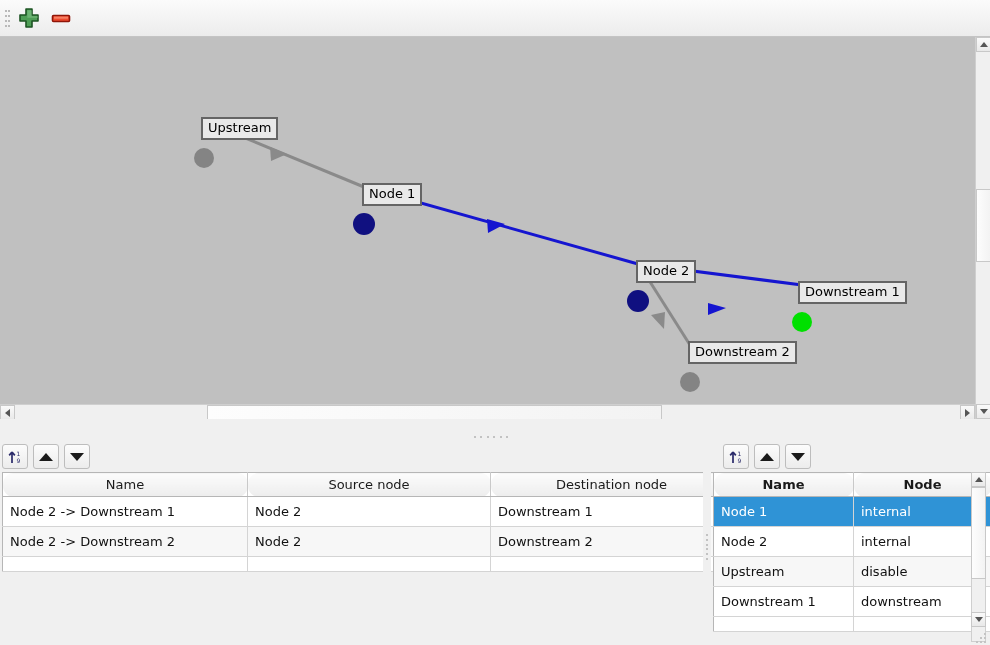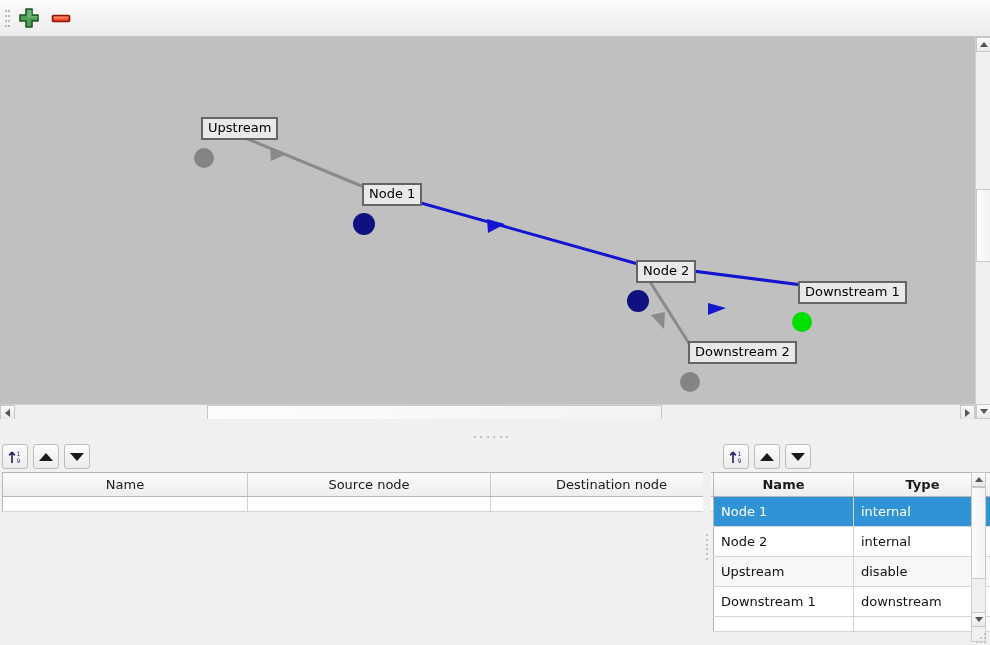--- a/index.html
+++ b/index.html
@@ -181,20 +181,21 @@
   table.grid th {
     background: linear-gradient(to bottom,#fcfcfc,#ededed);
     border-right: 1px solid #c9c9c9;
     border-bottom: 1px solid #b6b6b6;
     font-weight: normal;
     font-size: 13px;
     height: 23px;
     padding: 0 4px;
     text-align: center;
     color: #1a1a1a;
+    border-radius: 11px;
   }
   table.grid.bold-head th { font-weight: bold; }
   table.grid td {
     border-right: 1px solid #d4d4d4;
     border-bottom: 1px solid #d4d4d4;
     height: 29px;
     padding: 0 7px;
     font-size: 13px;
     text-align: left;
     color: #111;
@@ -369,20 +370,30 @@
 
       <table class="grid" style="width:703px">
         <thead>
           <tr>
             <th style="width:236px">Name</th>
             <th style="width:234px">Source node</th>
             <th style="width:233px">Destination node</th>
           </tr>
         </thead>
         <tbody>
+          <tr class="odd">
+            <td>Node 2 -&gt; Downstream 1</td>
+            <td>Node 2</td>
+            <td>Downstream 1</td>
+          </tr>
+          <tr class="even">
+            <td>Node 2 -&gt; Downstream 2</td>
+            <td>Node 2</td>
+            <td>Downstream 2</td>
+          </tr>
           <tr class="filler">
             <td></td>
               <td></td>
               <td></td>
           </tr>
         </tbody>
       </table>
     </div>
 
     <div class="pane pane-right">
@@ -399,21 +410,21 @@
         </div>
         <div class="pbtn">
           <span class="big-down"></span>
         </div>
       </div>
 
       <table class="grid bold-head" style="left:2px;width:262px">
         <thead>
           <tr>
             <th style="width:131px">Name</th>
-            <th style="width:129px">Type</th>
+            <th style="width:129px">Node</th>
           </tr>
         </thead>
         <tbody>
           <tr class="sel">
             <td>Node 1</td>
             <td>internal</td>
           </tr>
           <tr class="odd">
             <td>Node 2</td>
             <td>internal</td>

